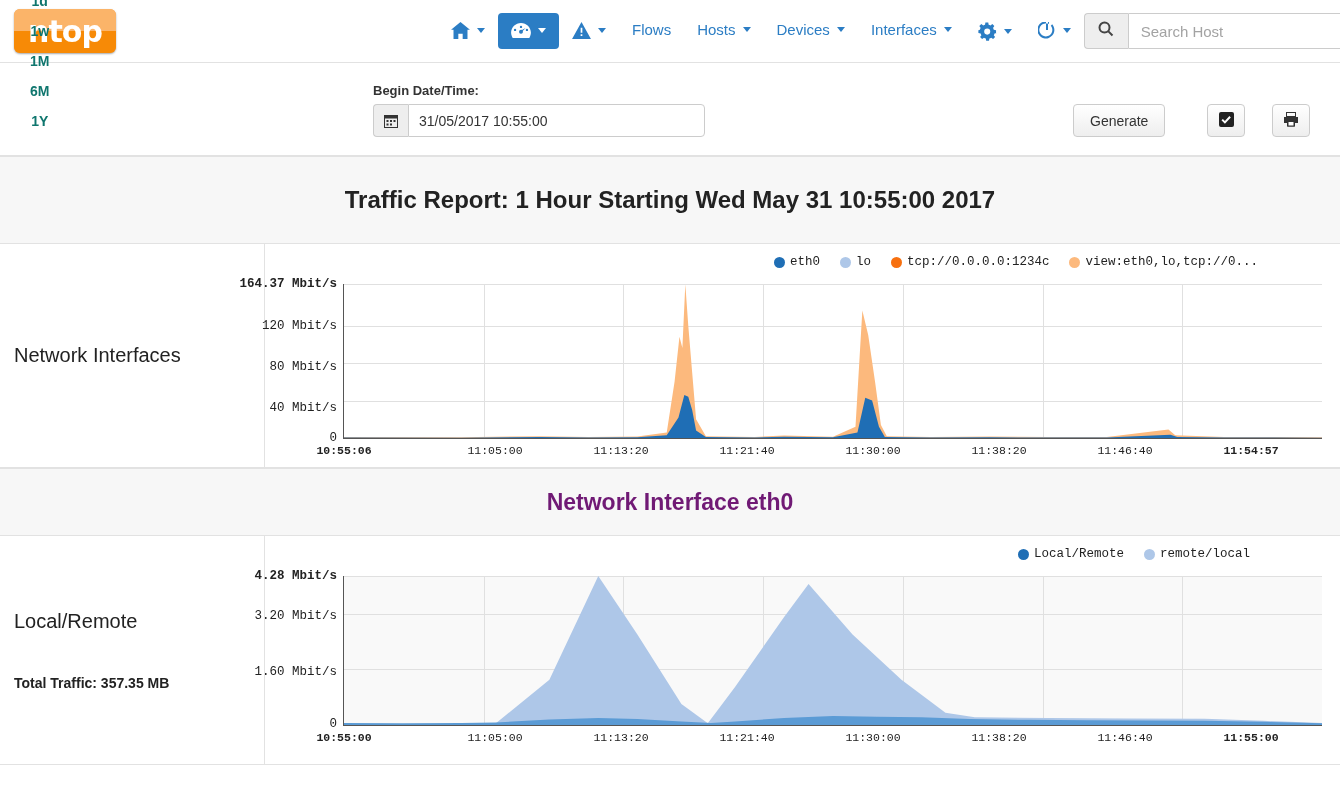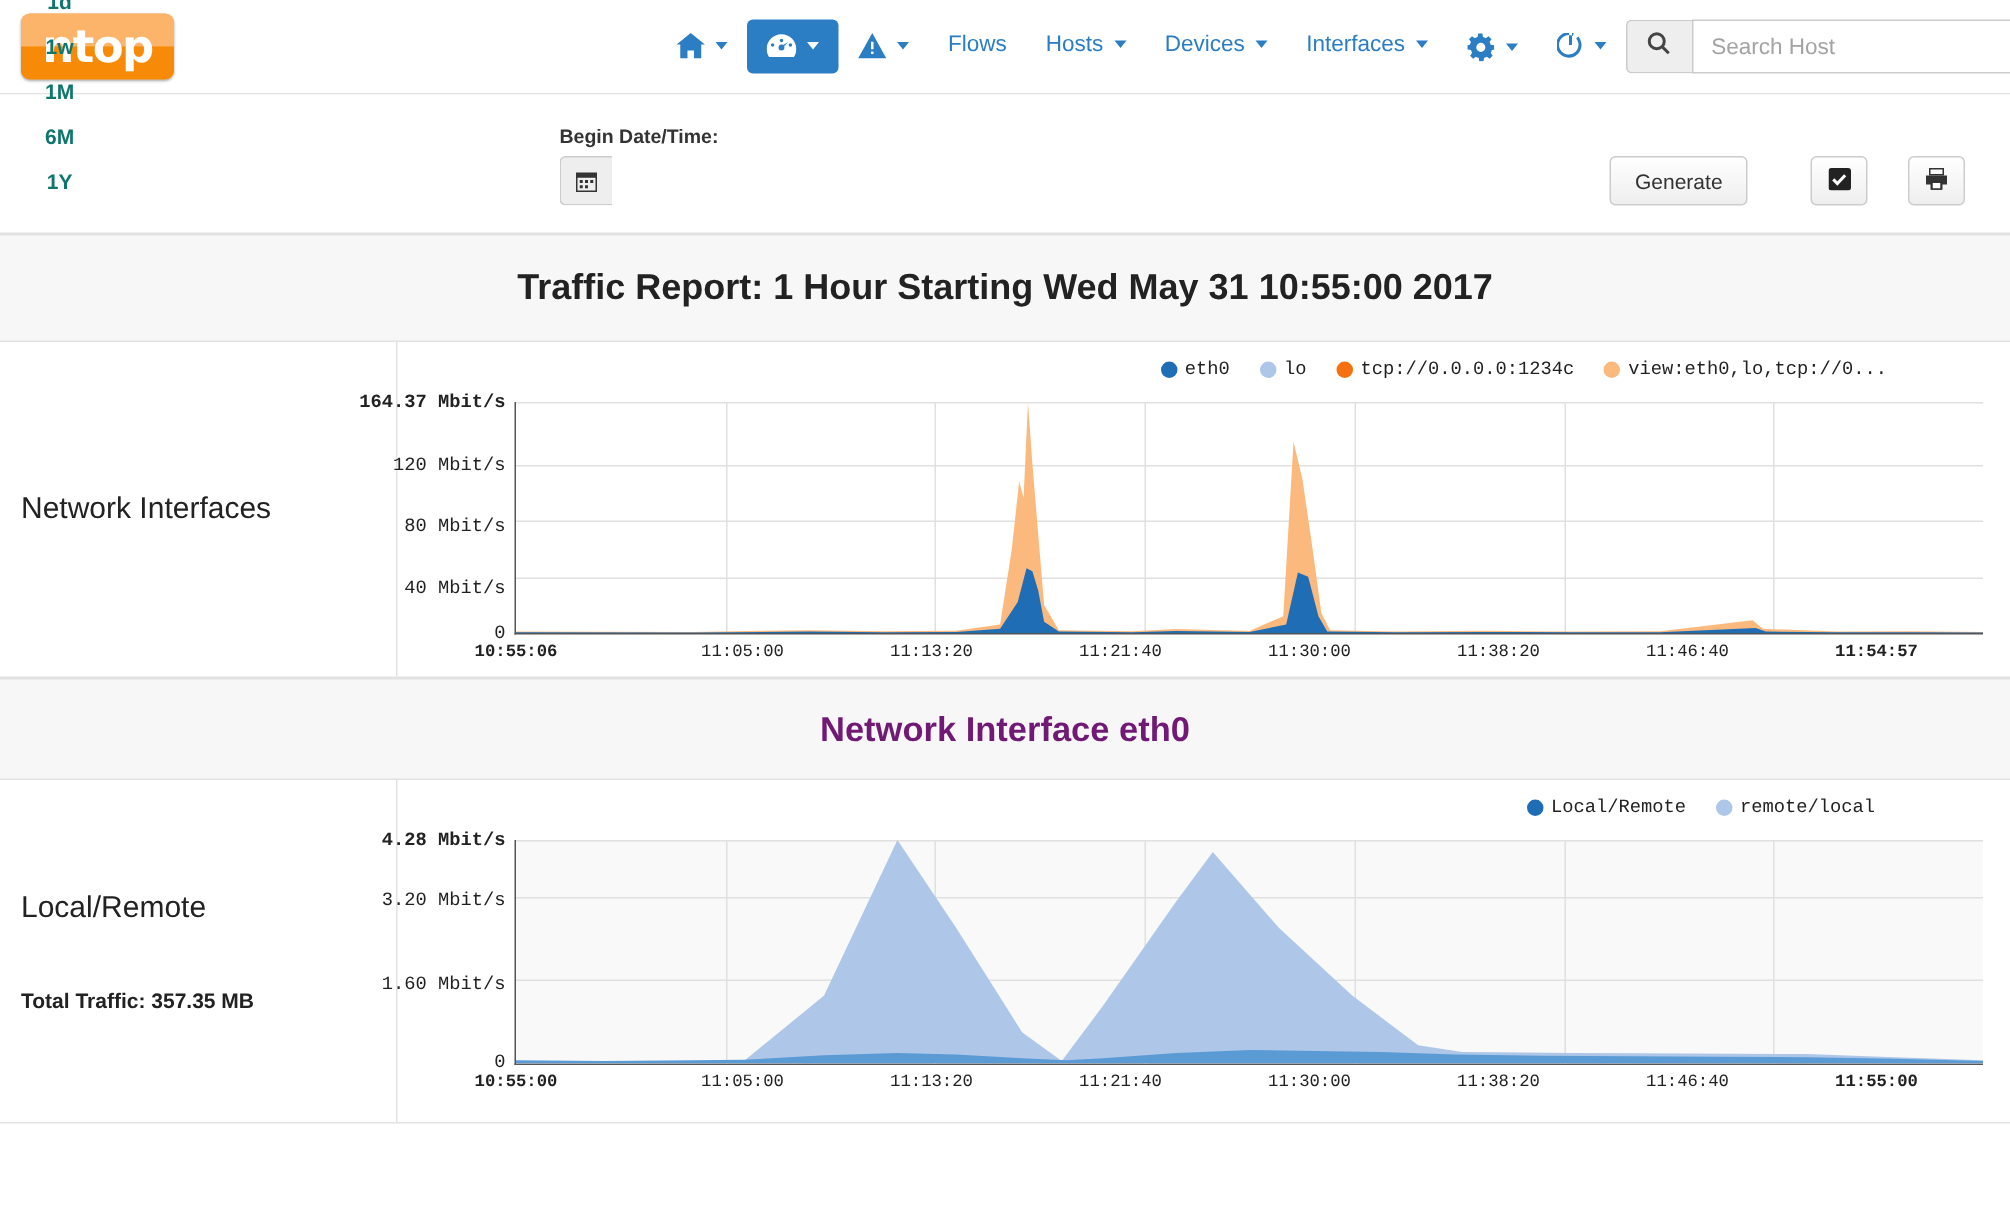--- a/index.html
+++ b/index.html
@@ -328,20 +328,21 @@
         <svg width="14" height="14" viewBox="0 0 14 14">
             <rect x="0.5" y="1.5" width="13" height="12" fill="none" stroke="#333"></rect>
             <rect x="0.5" y="1.5" width="13" height="3" fill="#333"></rect>
             <rect x="2.5" y="6" width="2" height="2" fill="#333"></rect>
             <rect x="6" y="6" width="2" height="2" fill="#333"></rect>
             <rect x="9.5" y="6" width="2" height="2" fill="#333"></rect>
             <rect x="2.5" y="9.5" width="2" height="2" fill="#333"></rect>
             <rect x="6" y="9.5" width="2" height="2" fill="#333"></rect>
           </svg>
       </div>
+      <input class="date-input" style="width: 297px;" value="31/05/2017 10:55:00">
     </div>
   </div>
 
 
   <div class="date-block" style="left:1073px; bottom:18px;">
     <button class="btn-default">Generate</button>
   </div>
 
   <div class="date-block" style="left:1207px; bottom:18px;">
     <button class="btn-default icon-btn">
@@ -360,21 +361,21 @@
         <svg width="16" height="15" viewBox="0 0 16 15">
             <rect x="3.5" y="0.5" width="9" height="4" fill="none" stroke="#333"></rect>
             <path d="M1 5h14v6h-3v3.5H4V11H1V5z" fill="#333"></path>
             <rect x="5" y="9.5" width="6" height="4.5" fill="#fff" stroke="#333"></rect>
           </svg>
       </span>
     </button>
   </div>
 </div>
 
-<div class="band" style="height:72px;">
+<div class="band" style="height:88px;">
   <div class="band-title">Traffic Report: 1 Hour Starting Wed May 31 10:55:00 2017</div>
 </div>
 
 <div class="report-row" style="height:224px;">
   <div class="row-side">
     <div class="side-title">Network Interfaces</div>
   </div>
   <div class="row-chart">
     <div class="chart">
       <div class="legend">

